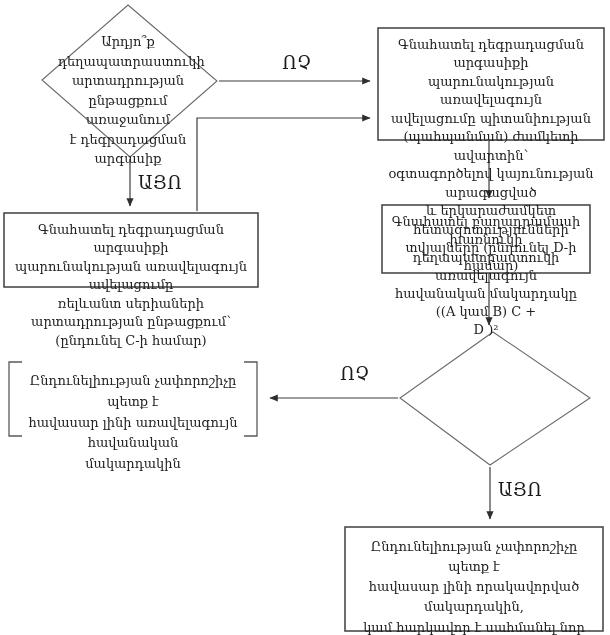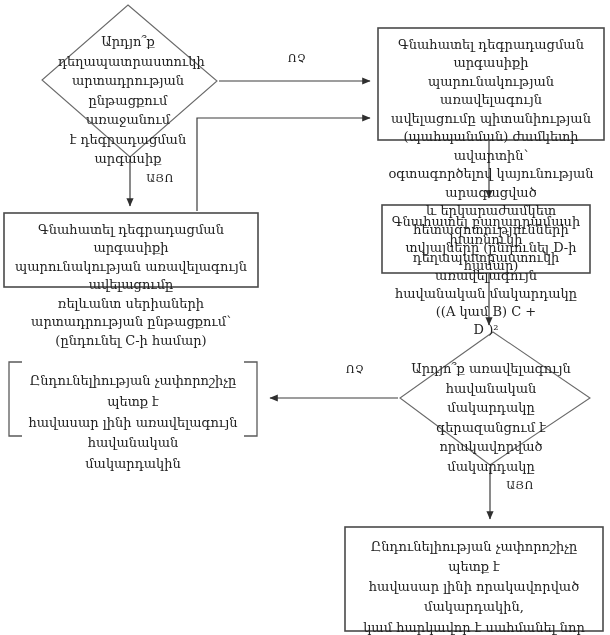--- a/index.html
+++ b/index.html
@@ -22,21 +22,21 @@
   }
   .t-d1{left:58px;top:32px;width:140px;line-height:1.5;}
   .t-dbox{left:383px;top:36px;width:216px;line-height:1.42;}
   .t-cbox{left:9px;top:221px;width:244px;line-height:1.42;}
   .t-abcd{left:387px;top:213px;width:198px;line-height:1.38;}
   .t-d2{left:405px;top:359px;width:172px;line-height:1.5;}
   .t-bracket{left:18px;top:371px;width:230px;line-height:1.6;}
   .t-bottom{left:350px;top:537px;width:248px;line-height:1.55;}
   .edge-label{
     position:absolute;
-    font-size:11px;
+    font-size:18px;
     width:48px;
     text-align:center;
     color:#1a1a1a;
     letter-spacing:0.5px;
   }
   .l-no-top{left:273px;top:52px;}
   .l-yes-top{left:136px;top:172px;}
   .l-no-bottom{left:331px;top:363px;}
   .l-yes-bottom{left:496px;top:479px;}
   svg .box{fill:none;stroke:#4a4a4a;stroke-width:1.6;}
@@ -92,24 +92,20 @@
   <div class="node-text t-cbox">Գնահատել դեգրադացման արգասիքի
 պարունակության առավելագույն ավելացումը
 ռելևանտ սերիաների արտադրության ընթացքում՝
 (ընդունել C-ի համար)</div>
 
   <div class="node-text t-abcd">Գնահատել բաղադրամասի խառնուկի
 դեղապատրաստուկի առավելագույն
 հավանական մակարդակը ((A կամ B) C +
 D )²</div>
 
-  <div class="node-text t-d2">Արդյո՞ք առավելագույն
-հավանական մակարդակը
-գերազանցում է
-որակավորված մակարդակը</div>
 
   <div class="node-text t-bracket">Ընդունելիության չափորոշիչը պետք է
 հավասար լինի առավելագույն հավանական
 մակարդակին</div>
 
   <div class="node-text t-bottom">Ընդունելիության չափորոշիչը պետք է
 հավասար լինի որակավորված մակարդակին,
 կամ հարկավոր է սահմանել նոր
 որակավորված մակարդակ³ կամ պահպանման
 նոր պայմաններ, կամ կրճատել

